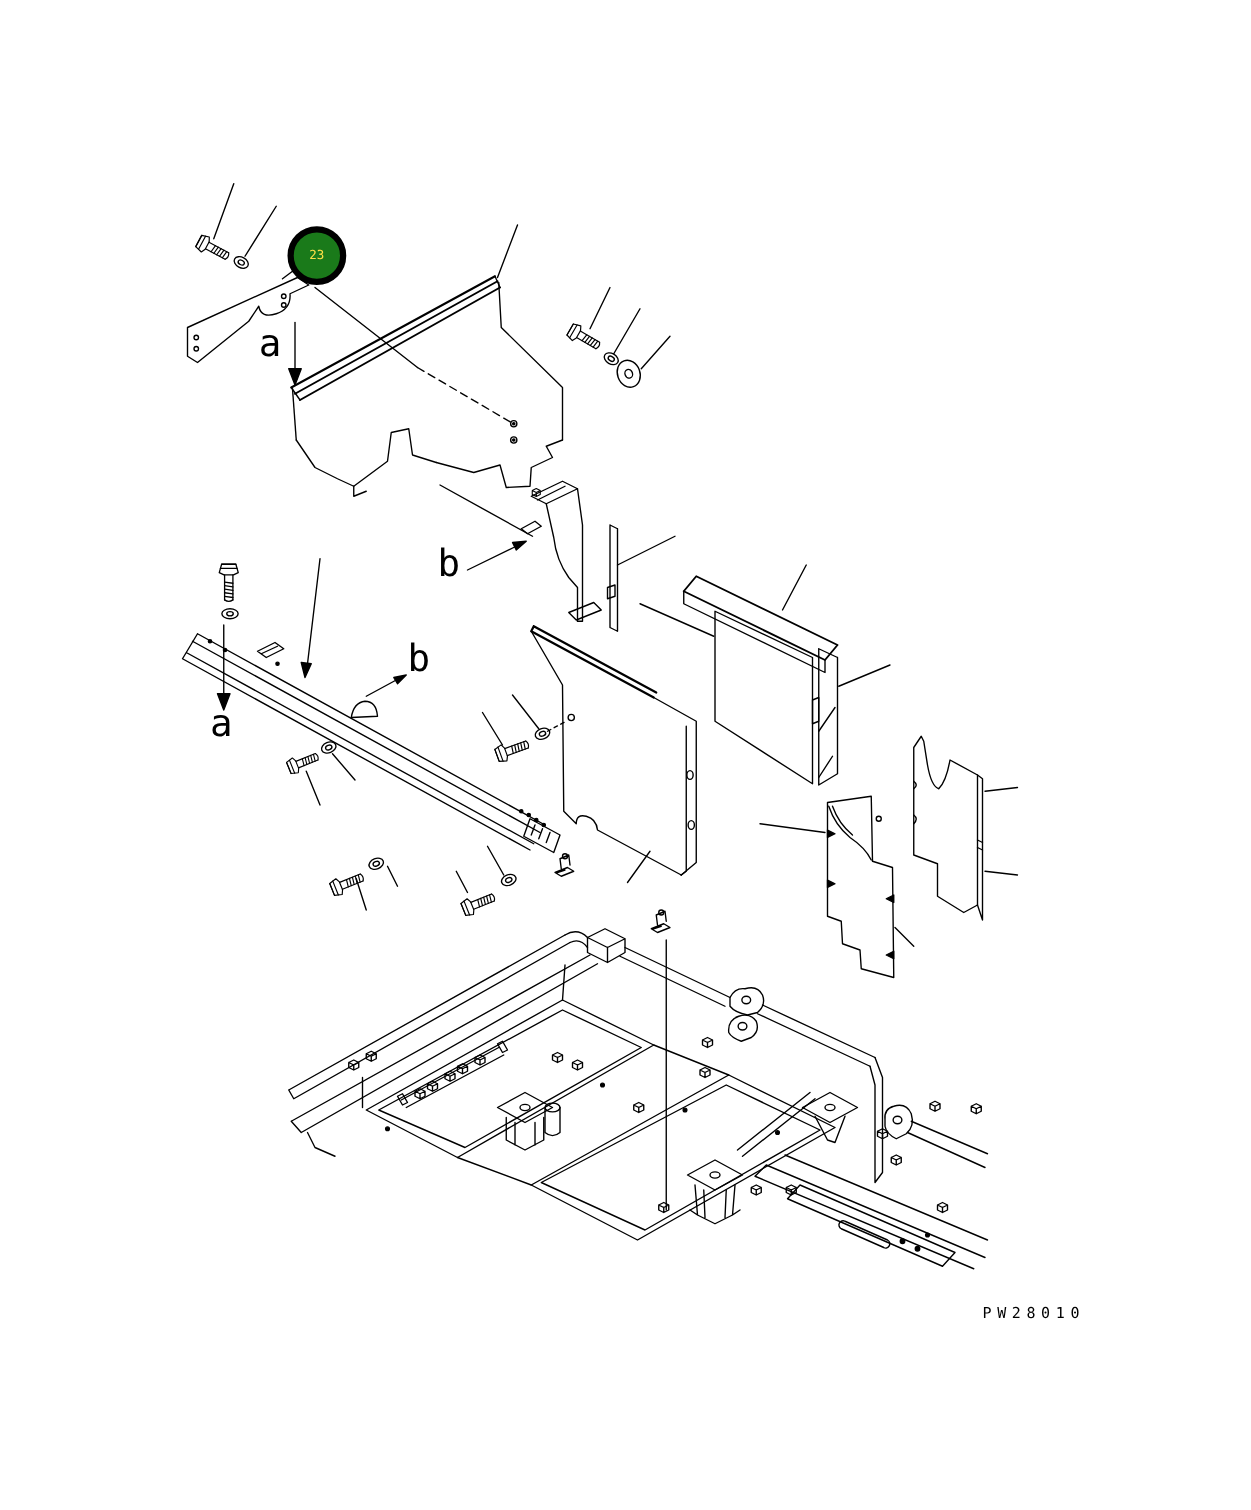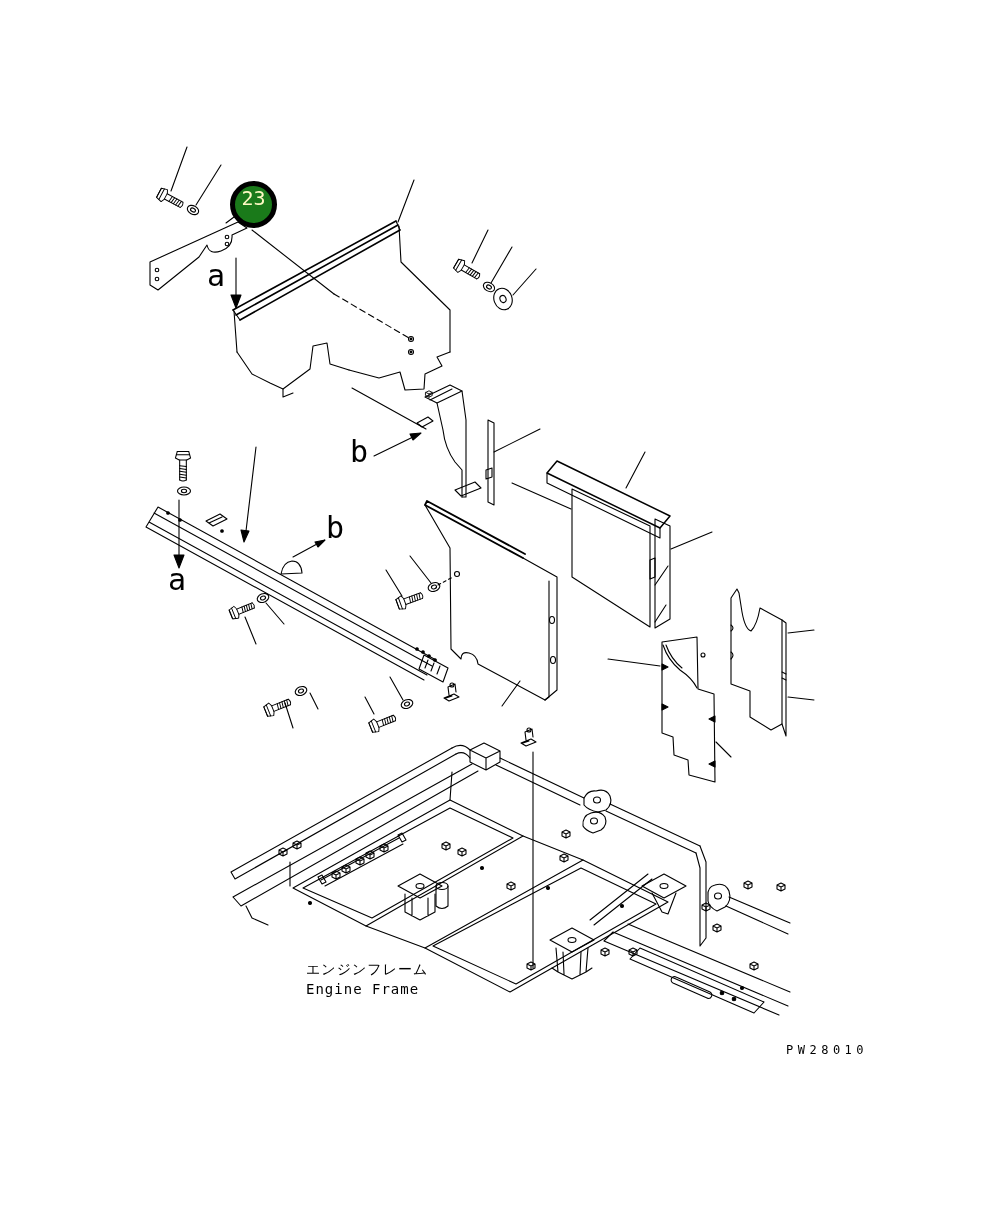--- a/index.html
+++ b/index.html
@@ -9,22 +9,22 @@
   .txt{position:absolute;white-space:pre;color:#000;}
   .ref-note{left:178px;top:405px;font-size:14px;line-height:20px;letter-spacing:1px;}
   .caption{left:306px;top:959px;font-size:14px;line-height:20px;letter-spacing:1px;}
   .drawing-number{left:786px;top:1043px;font-size:12px;letter-spacing:4.5px;}
   .view-label{font-size:30px;line-height:30px;}
   .label-a1{left:207px;top:261px;}
   .label-a2{left:168px;top:565px;}
   .label-b1{left:350px;top:437px;}
   .label-b2{left:326px;top:513px;}
   .balloon{position:absolute;left:230px;top:181px;width:37px;height:37px;border:5px solid #000;
-           border-radius:50%;background:#1a7a1a;color:#fef9c3;font-size:20px;
-           display:flex;align-items:flex-start;justify-content:center;cursor:pointer;}
+           border-radius:50%;background:#1a7a1a;color:#fde047;font-size:10px;
+           display:flex;align-items:center;justify-content:center;cursor:pointer;}
 </style>
 </head>
 <body>
 
 <div class="stage">
 
 <svg class="art" width="1001" height="1208" viewBox="0 0 1001 1208" fill="none" stroke="#000" stroke-width="1.1" stroke-linecap="round" stroke-linejoin="round">
 
   <defs>
     <g id="g-bolt">
@@ -257,18 +257,16 @@
 <div class="balloon">
   <span>23</span>
 </div>
 
 <div class="txt view-label label-a1">a</div>
 <div class="txt view-label label-a2">a</div>
 <div class="txt view-label label-b1">b</div>
 <div class="txt view-label label-b2">b</div>
 
 
-<div class="txt caption"><span>エンジンフレーム</span>
-<span>Engine Frame</span></div>
 
 <div class="txt drawing-number">PW28010</div>
 
 </div>
 
 </body></html>

